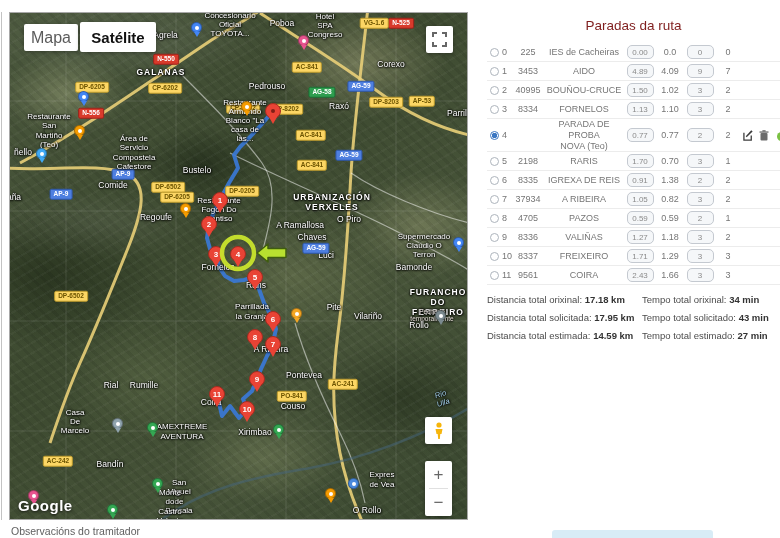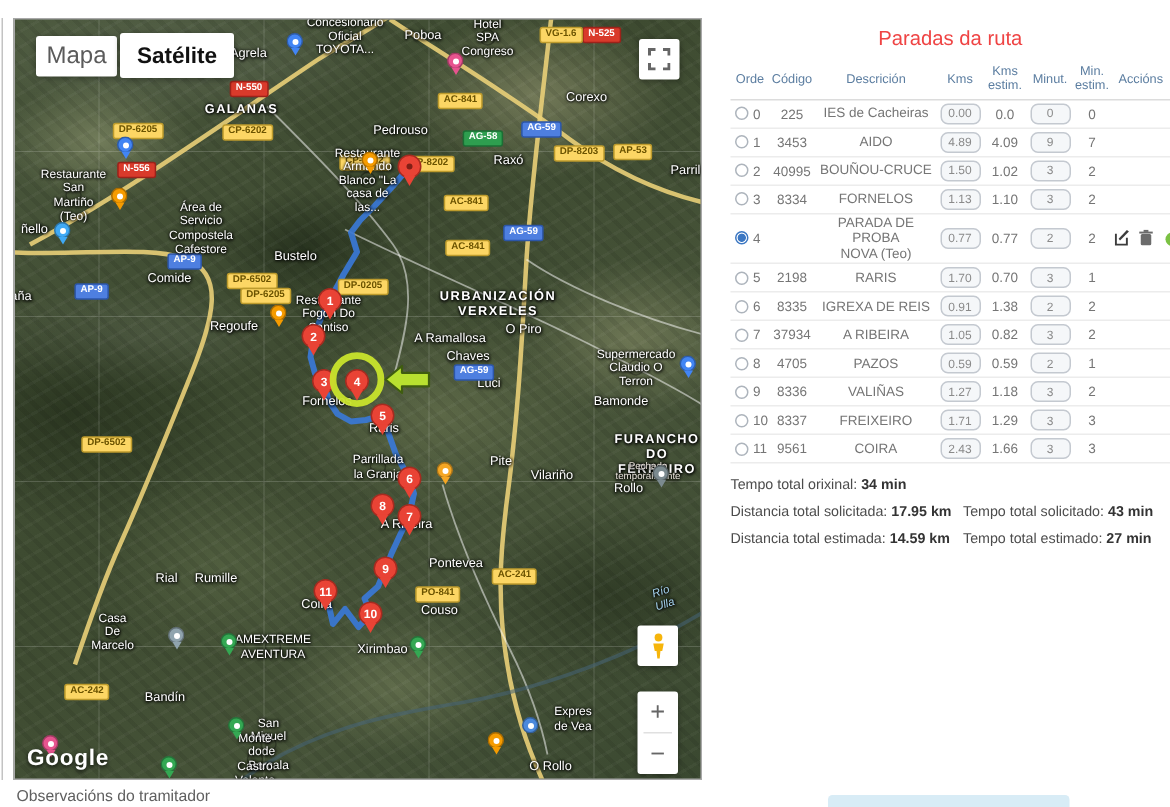--- a/index.html
+++ b/index.html
@@ -65,21 +65,21 @@
               box-shadow:0 1px 4px rgba(0,0,0,.35); z-index:9; border-radius:2px;
               display:flex; flex-direction:column; }
   .zoomctl .zbtn { flex:1; display:flex; align-items:center; justify-content:center;
               color:#666; font-size:17px; cursor:pointer; }
   .zoomctl .zdiv { height:1px; background:#e0e0e0; margin:0 4px; }
   .glogo { position:absolute; left:8px; bottom:5px; color:#fff; font-size:15px; font-weight:bold;
            letter-spacing:.5px; text-shadow:0 1px 3px rgba(0,0,0,.8); z-index:9; }
 
   
   .panel { position:absolute; left:487px; top:12px; width:293px; }
-  .panel-title { text-align:center; color:#ef4444; font-size:13.5px; padding:6px 0 10px; }
+  .panel-title { text-align:center; color:#7f1d1d; font-size:13.5px; padding:6px 0 10px; }
   .thead, .trow { display:grid; grid-template-columns:26px 30px 82px 30px 30px 30px 26px 39px;
                   align-items:center; }
   .thead { color:#5b7da0; font-size:8.5px; text-align:center; line-height:1.1;
            border-bottom:1px solid #dcdcdc; padding-bottom:4px; }
   .trow  { min-height:19px; border-bottom:1px solid #ececec; color:#757575; font-size:9px;
            text-align:center; }
   .trow.tall { min-height:30px; }
   .orde-cell { display:flex; align-items:center; gap:3px; padding-left:3px; text-align:left; }
   .radio { width:9px; height:9px; border:1px solid #adb4bc; border-radius:50%; background:#fff; flex:none; cursor:pointer; }
   .trow.sel .radio { border-color:#3c77c2; background:radial-gradient(circle,#3c77c2 0 2.5px,#fff 3px); }
@@ -277,30 +277,20 @@
     <div class="zoomctl">
       <div class="zbtn">+</div>
       <div class="zdiv"></div>
       <div class="zbtn">−</div>
     </div>
     <div class="glogo">Google</div>
   </div>
 
   <div class="panel">
     <div class="panel-title">Paradas da ruta</div>
-    <div class="thead" id="table-head">
-        <div>Orde</div>
-        <div>Código</div>
-        <div>Descrición</div>
-        <div>Kms</div>
-        <div>Kms estim.</div>
-        <div>Minut.</div>
-        <div>Min. estim.</div>
-        <div>Accións</div>
-      </div>
     <div id="table-body">
         <div class="trow">
           <div class="orde-cell">
             <span class="radio"></span>
             <span>0</span>
           </div>
           <div>225</div>
           <div class="desc">IES de Cacheiras</div>
           <input class="cellinput" value="0.00" readonly="" style="">
           <div>0.0</div>
@@ -459,20 +449,21 @@
           <div class="desc">COIRA</div>
           <input class="cellinput" value="2.43" readonly="" style="">
           <div>1.66</div>
           <input class="cellinput" value="3" readonly="" style="">
           <div>3</div>
           <div class="acts"></div>
         </div>
       </div>
     <div class="summary" id="summary-host">
         <div class="sumrow">
+          <div><span>Distancia total orixinal:</span> <b>17.18 km</b></div>
           <div><span>Tempo total orixinal:</span> <b>34 min</b></div>
         </div>
         <div class="sumrow">
           <div><span>Distancia total solicitada:</span> <b>17.95 km</b></div>
           <div><span>Tempo total solicitado:</span> <b>43 min</b></div>
         </div>
         <div class="sumrow">
           <div><span>Distancia total estimada:</span> <b>14.59 km</b></div>
           <div><span>Tempo total estimado:</span> <b>27 min</b></div>
         </div>

